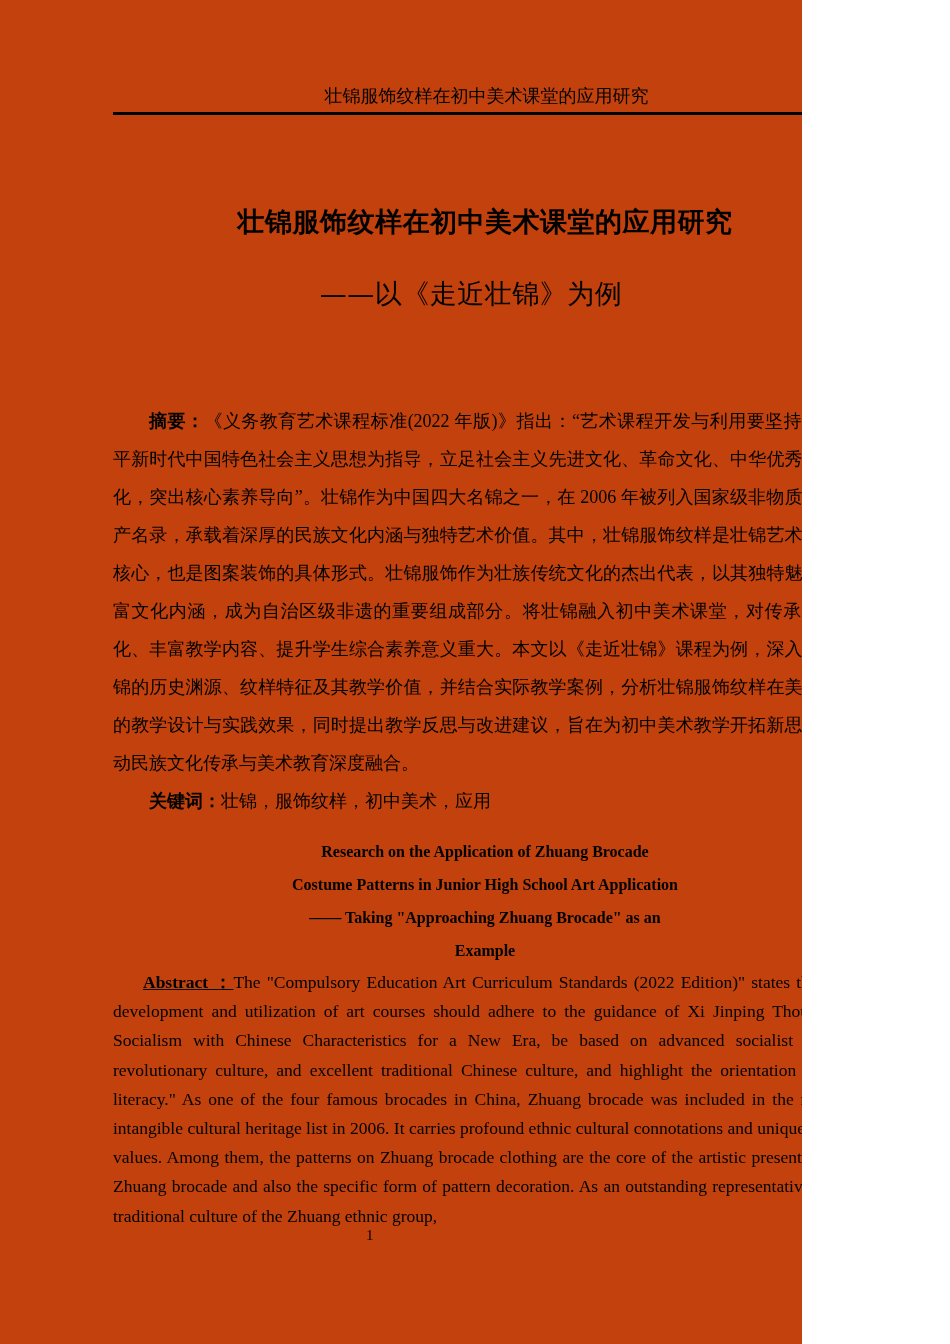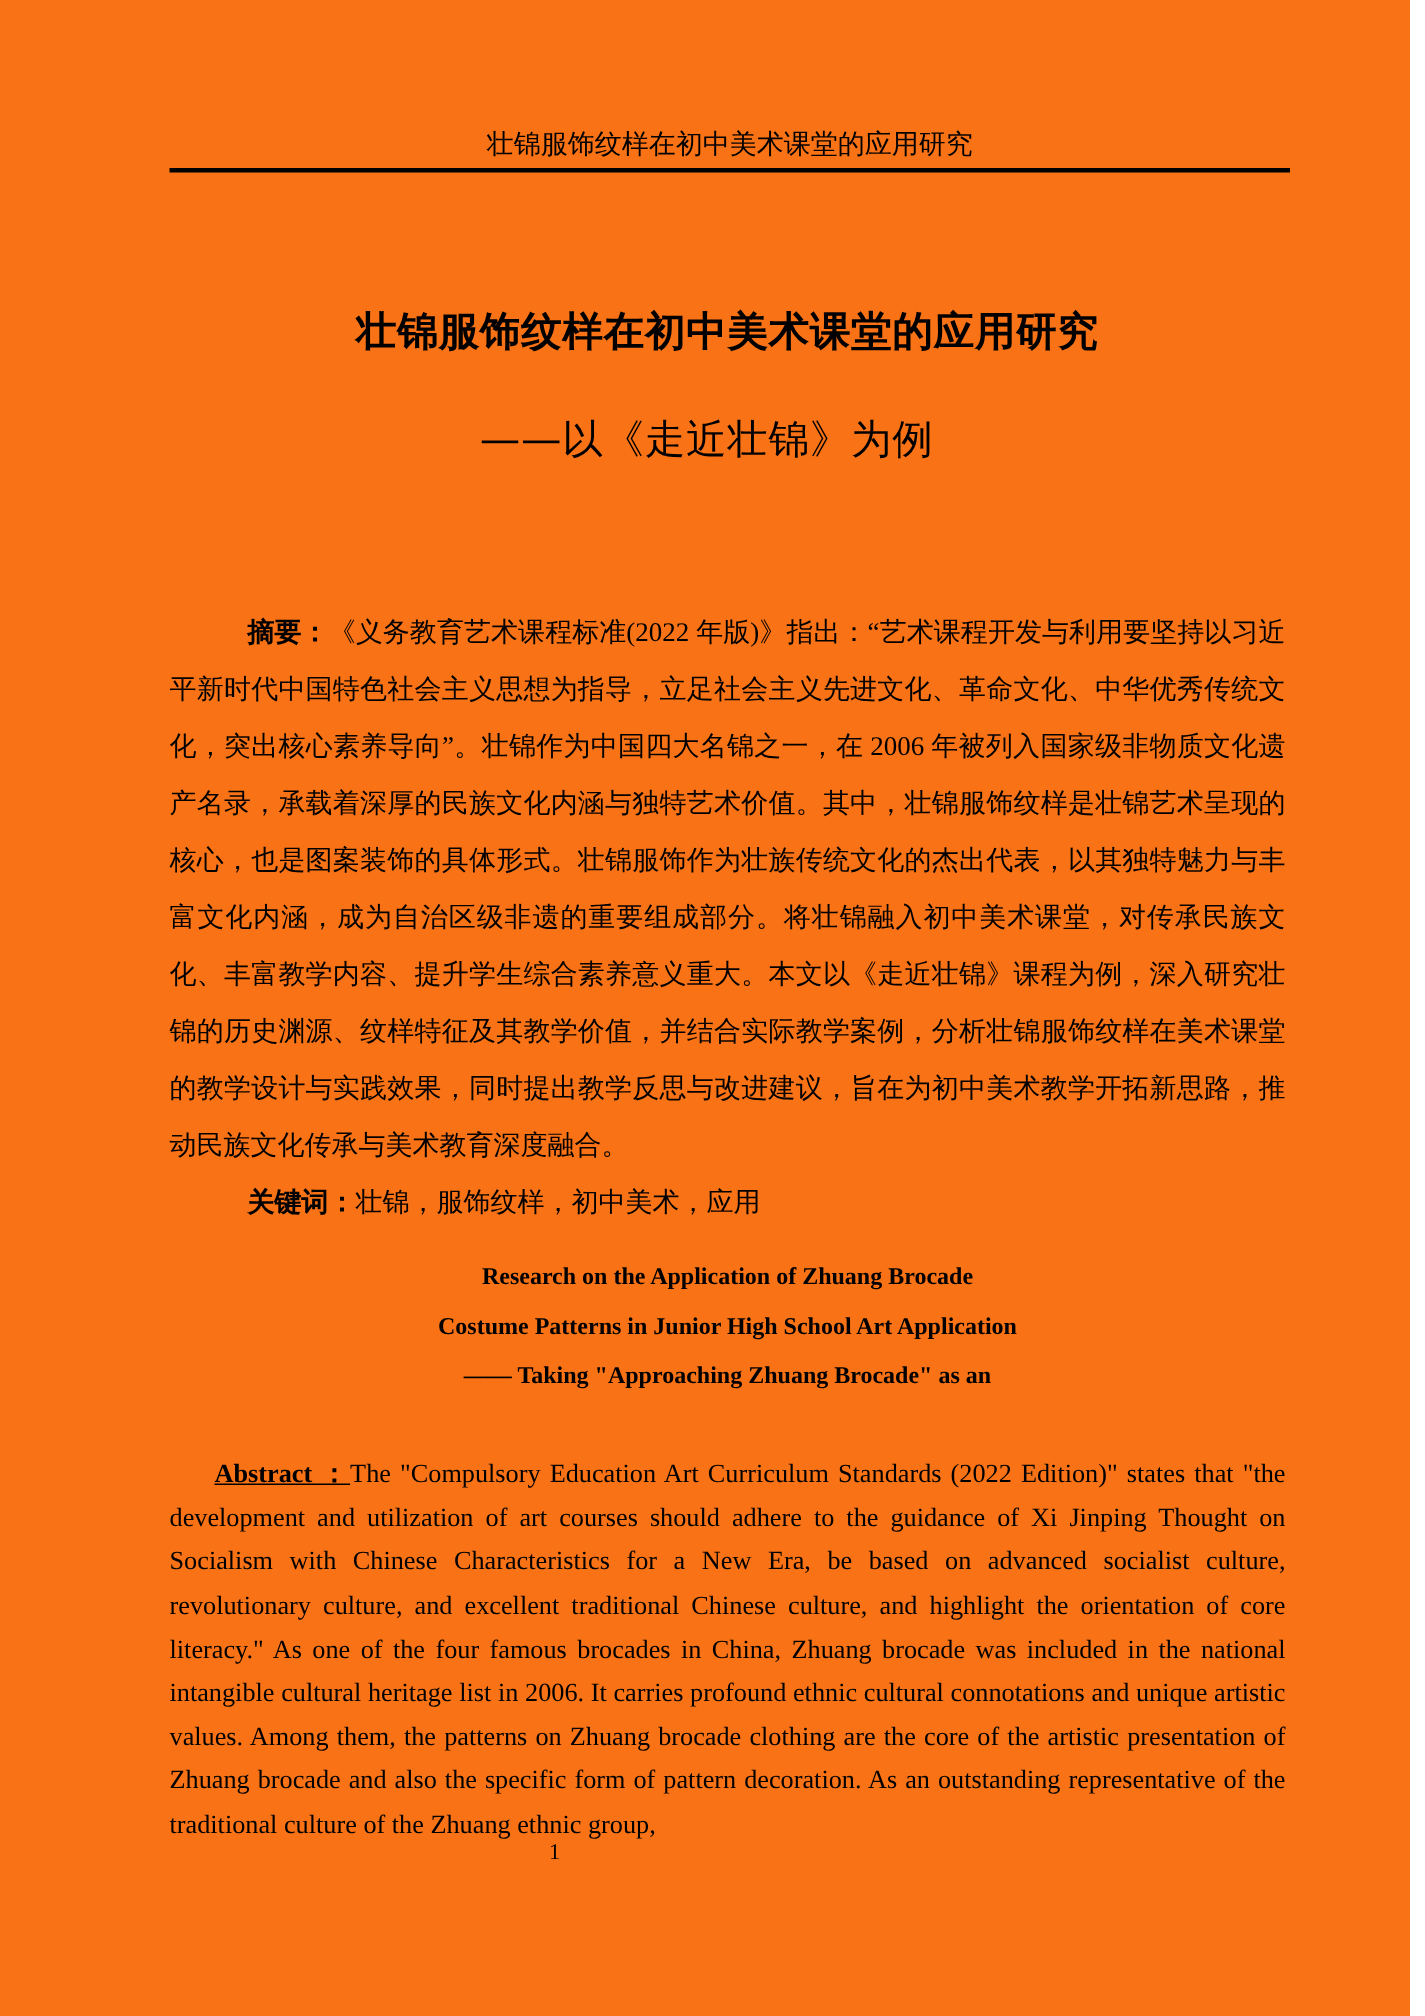--- a/index.html
+++ b/index.html
@@ -2,23 +2,23 @@
 <html><head>
 <meta charset="utf-8">
 <style>
   html, body {
     margin: 0;
     padding: 0;
     background: #ffffff;
   }
   .page {
     position: relative;
-    width: 940px;
+    width: 802px;
     height: 1344px;
-    background: #f97316;
+    background: #c2410c;
     color: #000000;
     font-family: "Liberation Serif", "DejaVu Serif", serif;
     overflow: hidden;
   }
 
   
   .running-header {
     position: absolute;
     left: 113px;
     top: 84px;
@@ -82,21 +82,20 @@
   }
   .keywords-cn {
     margin: 0;
     font-size: 18px;
     line-height: 38px;
     text-indent: 36px;
     font-family: "Liberation Serif", "DejaVu Serif", serif;
   }
   .cn-label {
     font-weight: bold;
-    margin-left: 16px;
   }
 
   
   .title-en {
     position: absolute;
     left: 113px;
     top: 835px;
     width: 744px;
     text-align: center;
     font-family: "Liberation Serif", "DejaVu Serif", serif;
@@ -148,19 +147,20 @@
 
   <div class="cn-block">
     <p class="abstract-cn"><b class="cn-label">摘要：</b><span>《义务教育艺术课程标准(2022 年版)》指出：“艺术课程开发与利用要坚持以习近平新时代中国特色社会主义思想为指导，立足社会主义先进文化、革命文化、中华优秀传统文化，突出核心素养导向”。壮锦作为中国四大名锦之一，在 2006 年被列入国家级非物质文化遗产名录，承载着深厚的民族文化内涵与独特艺术价值。其中，壮锦服饰纹样是壮锦艺术呈现的核心，也是图案装饰的具体形式。壮锦服饰作为壮族传统文化的杰出代表，以其独特魅力与丰富文化内涵，成为自治区级非遗的重要组成部分。将壮锦融入初中美术课堂，对传承民族文化、丰富教学内容、提升学生综合素养意义重大。本文以《走近壮锦》课程为例，深入研究壮锦的历史渊源、纹样特征及其教学价值，并结合实际教学案例，分析壮锦服饰纹样在美术课堂的教学设计与实践效果，同时提出教学反思与改进建议，旨在为初中美术教学开拓新思路，推动民族文化传承与美术教育深度融合。</span></p>
     <p class="keywords-cn"><b class="cn-label">关键词：</b><span>壮锦，服饰纹样，初中美术，应用</span></p>
   </div>
 
   <div class="title-en">
     <div>Research on the Application of Zhuang Brocade</div>
     <div>Costume Patterns in Junior High School Art Application</div>
     <div>—— Taking "Approaching Zhuang Brocade" as an</div>
+    <div>Example</div>
   </div>
 
   <p class="abstract-en"><b class="en-label">Abstract ：</b><span>The "Compulsory Education Art Curriculum Standards (2022 Edition)" states that "the development and utilization of art courses should adhere to the guidance of Xi Jinping Thought on Socialism with Chinese Characteristics for a New Era, be based on advanced socialist culture, revolutionary culture, and excellent traditional Chinese culture, and highlight the orientation of core literacy." As one of the four famous brocades in China, Zhuang brocade was included in the national intangible cultural heritage list in 2006. It carries profound ethnic cultural connotations and unique artistic values. Among them, the patterns on Zhuang brocade clothing are the core of the artistic presentation of Zhuang brocade and also the specific form of pattern decoration. As an outstanding representative of the traditional culture of the Zhuang ethnic group,</span></p>
 
   <div class="page-number">1</div>
 
 </div>
 
 </body></html>

